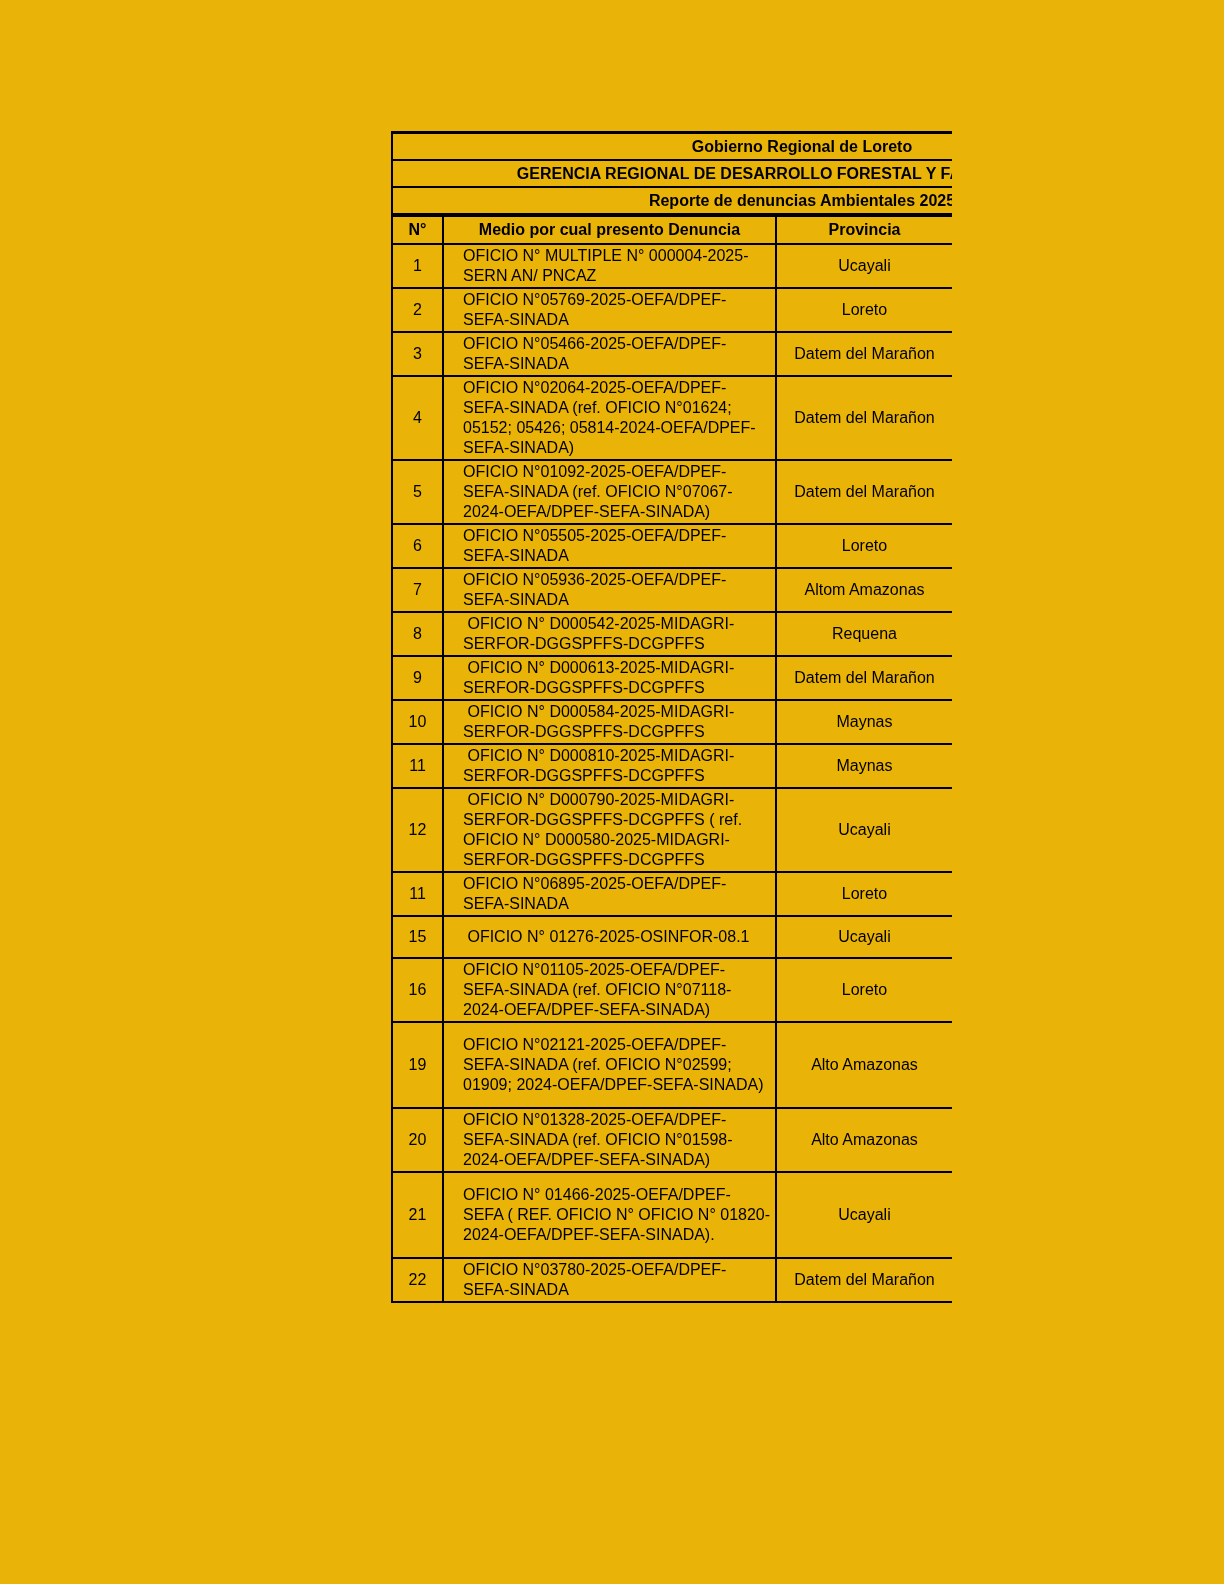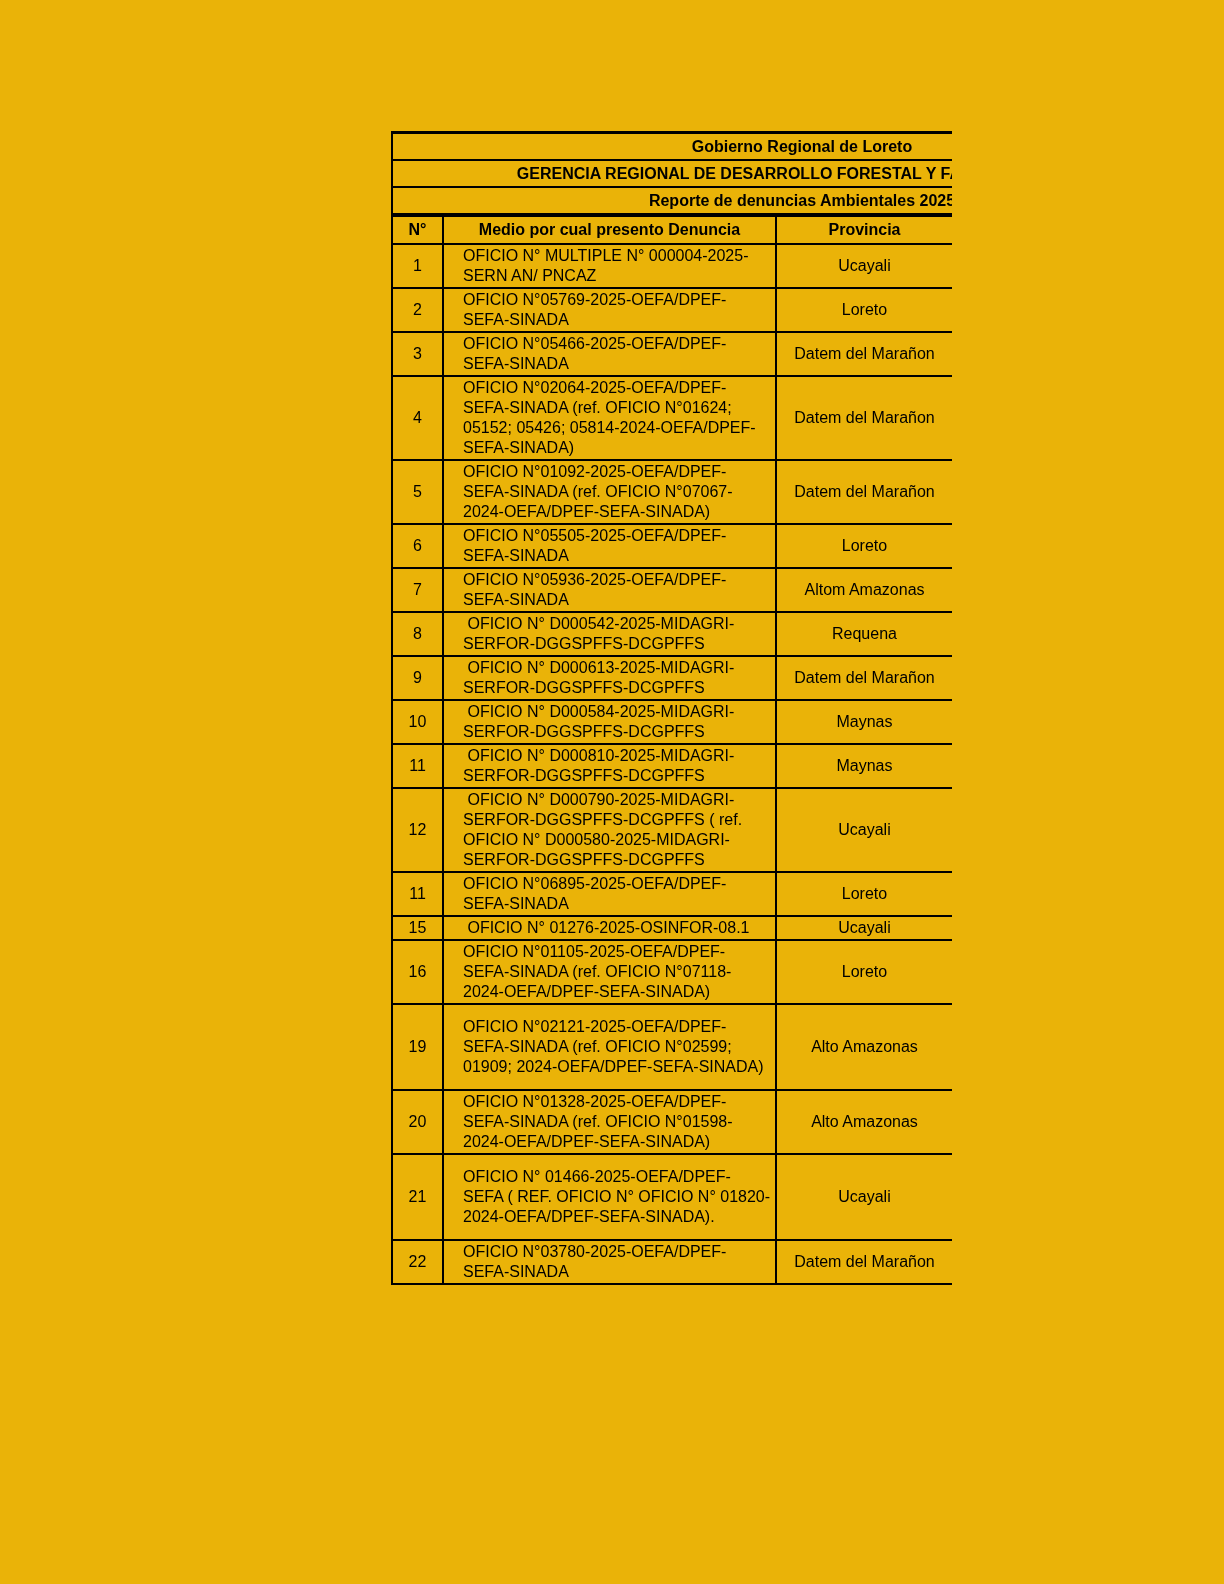--- a/index.html
+++ b/index.html
@@ -42,21 +42,21 @@
     border:2px solid #000;
     vertical-align:middle;
     line-height:20px;
     padding:1px 2px;
   }
   .grid col.c-n    { width:51px; }
   .grid col.c-med  { width:333px; }
   .grid col.c-prov { width:177px; }
   .grid thead tr { height:28px; }
   .grid th { font-weight:bold; text-align:center; padding:2px; }
-  .grid tbody tr { height:24px; }
+  .grid tbody tr { height:42px; }
   .grid tbody tr.tall { height:86px; }
   td.cell-n    { text-align:center; }
   td.cell-med  { text-align:left; white-space:pre-wrap; padding-left:19px; padding-right:4px; }
   td.cell-prov { text-align:center; padding-left:4px; padding-right:4px; }
 </style>
 </head>
 <body>
 
 <div class="sheet">
   <div class="clip">

